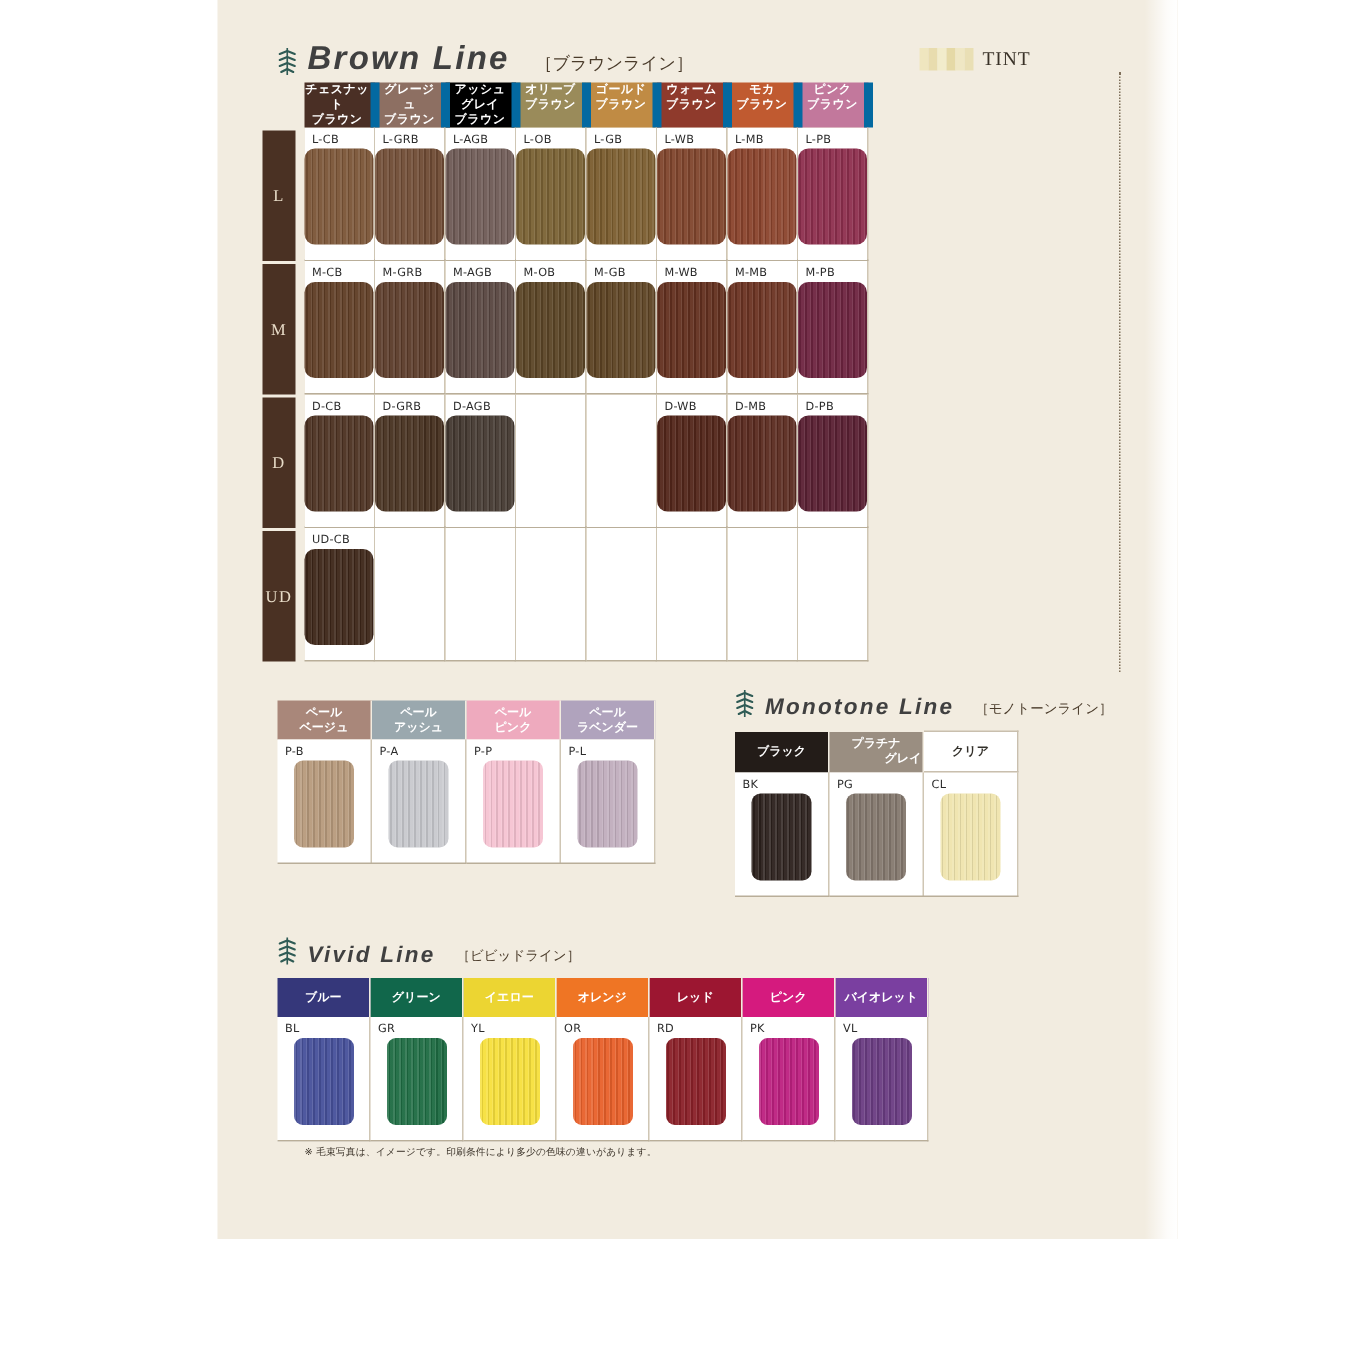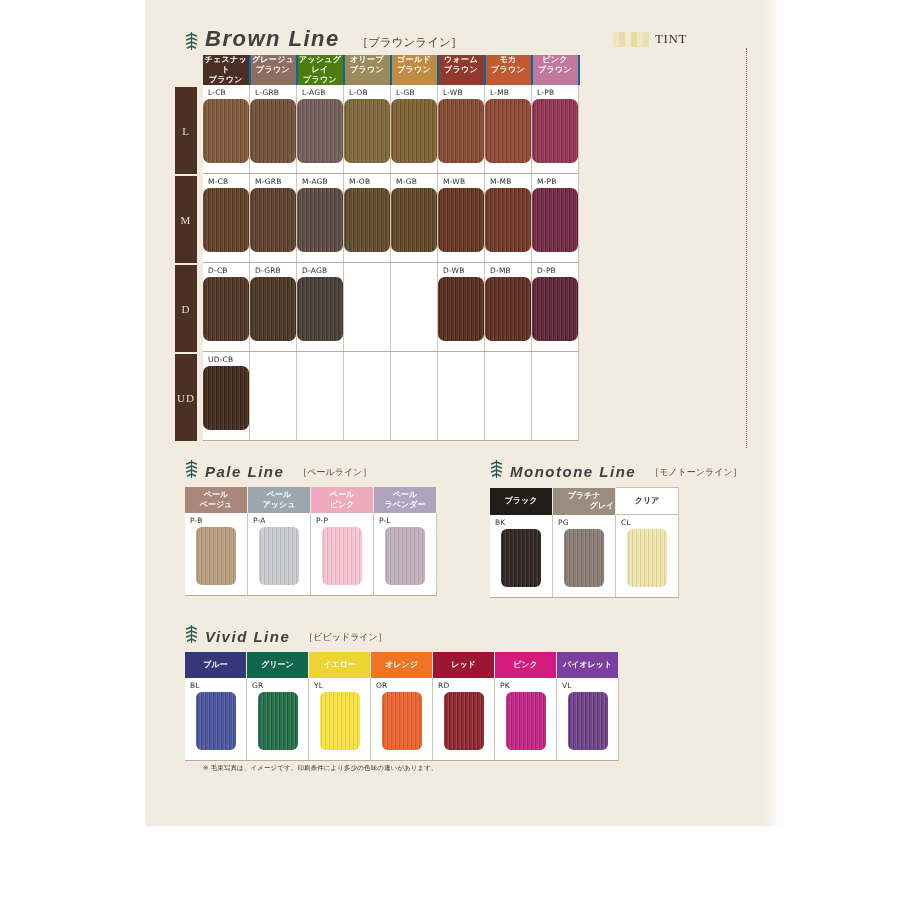--- a/index.html
+++ b/index.html
@@ -33,21 +33,21 @@
   #grid{position:absolute;left:30px;top:55px;}
   .rowlabels{position:absolute;left:0;top:0;width:22px;}
   .rowlab{width:22px;background:#4a3123;color:#e8dcc8;font-family:"Liberation Serif",serif;
         font-size:11px;display:flex;align-items:center;justify-content:center;
         margin-bottom:2px;letter-spacing:1px;}
 
   table.sw{border-collapse:collapse;position:absolute;left:28px;top:0;}
   table.sw td,table.sw th{padding:0;margin:0;vertical-align:top;}
   th.hd{height:30px;width:64px;color:#fff;font-family:"DejaVu Sans",sans-serif;
         font-size:8px;font-weight:bold;line-height:1.25;text-align:center;
-        letter-spacing:.3px;border-right:2px solid #0369a1;}
+        letter-spacing:.3px;border-right:6px solid #0369a1;}
   th.hd span{display:block;}
   td.cell{width:64px;background:#fff;border-right:1px solid #cfc6b4;
         border-bottom:1px solid #b9ae99;position:relative;}
   td.cell.r-L{height:88px;}
   td.cell.r-M{height:88px;}
   td.cell.r-D{height:88px;}
   td.cell.r-UD{height:88px;}
   .code{font-family:"DejaVu Sans",sans-serif;font-size:7.5px;color:#2b2b2b;
         padding:3px 0 2px 5px;letter-spacing:.2px;}
   .chip{width:46px;height:64px;border-radius:7px;margin:0 auto;position:relative;overflow:hidden;}
@@ -116,21 +116,21 @@
       <thead>
           <tr id="brown-head-row">
             <th class="hd" style="background: rgb(74, 47, 37); color: rgb(255, 255, 255);">
               <span>チェスナット</span>
               <span>ブラウン</span>
             </th>
             <th class="hd" style="background: rgb(141, 111, 98); color: rgb(255, 255, 255);">
               <span>グレージュ</span>
               <span>ブラウン</span>
             </th>
-            <th class="hd" style="background: #4d7c0f; color: rgb(255, 255, 255);">
+            <th class="hd" style="background: #000000; color: rgb(255, 255, 255);">
               <span>アッシュグレイ</span>
               <span>ブラウン</span>
             </th>
             <th class="hd" style="background: rgb(154, 139, 90); color: rgb(255, 255, 255);">
               <span>オリーブ</span>
               <span>ブラウン</span>
             </th>
             <th class="hd" style="background: rgb(192, 139, 68); color: rgb(255, 255, 255);">
               <span>ゴールド</span>
               <span>ブラウン</span>
@@ -257,28 +257,20 @@
             <td class="cell r-UD"></td>
             <td class="cell r-UD"></td>
             <td class="cell r-UD"></td>
             <td class="cell r-UD"></td>
           </tr>
         </tbody>
     </table>
   </div>
 
   <div class="small-sec" id="pale-sec" style="left:40px;top:460px;">
-    <div class="sect-title">
-      <svg class="sprig" viewBox="0 0 13 20">
-        <path d="M6.5 1 L6.5 19" stroke="#2f5b55" stroke-width="1.1" fill="none"></path>
-        <path d="M6.5 3 L1.5 5 M6.5 3 L11.5 5 M6.5 7 L1.5 9 M6.5 7 L11.5 9 M6.5 11 L1.5 13 M6.5 11 L11.5 13 M6.5 15 L2.5 17 M6.5 15 L10.5 17" stroke="#2f5b55" stroke-width="1.4" fill="none" stroke-linecap="round"></path>
-      </svg>
-      <span class="script">Pale Line</span>
-      <span class="jp-bracket">［ペールライン］</span>
-    </div>
     <table class="sm">
       <thead>
           <tr id="pale-head-row">
             <th class="shd" style="width: 62px; background: rgb(169, 135, 122); color: rgb(255, 255, 255);">
               <span style="display: block;">ペール</span>
               <span style="display: block;">ベージュ</span>
             </th>
             <th class="shd" style="width: 62px; background: rgb(154, 168, 174); color: rgb(255, 255, 255);">
               <span style="display: block;">ペール</span>
               <span style="display: block;">アッシュ</span>

